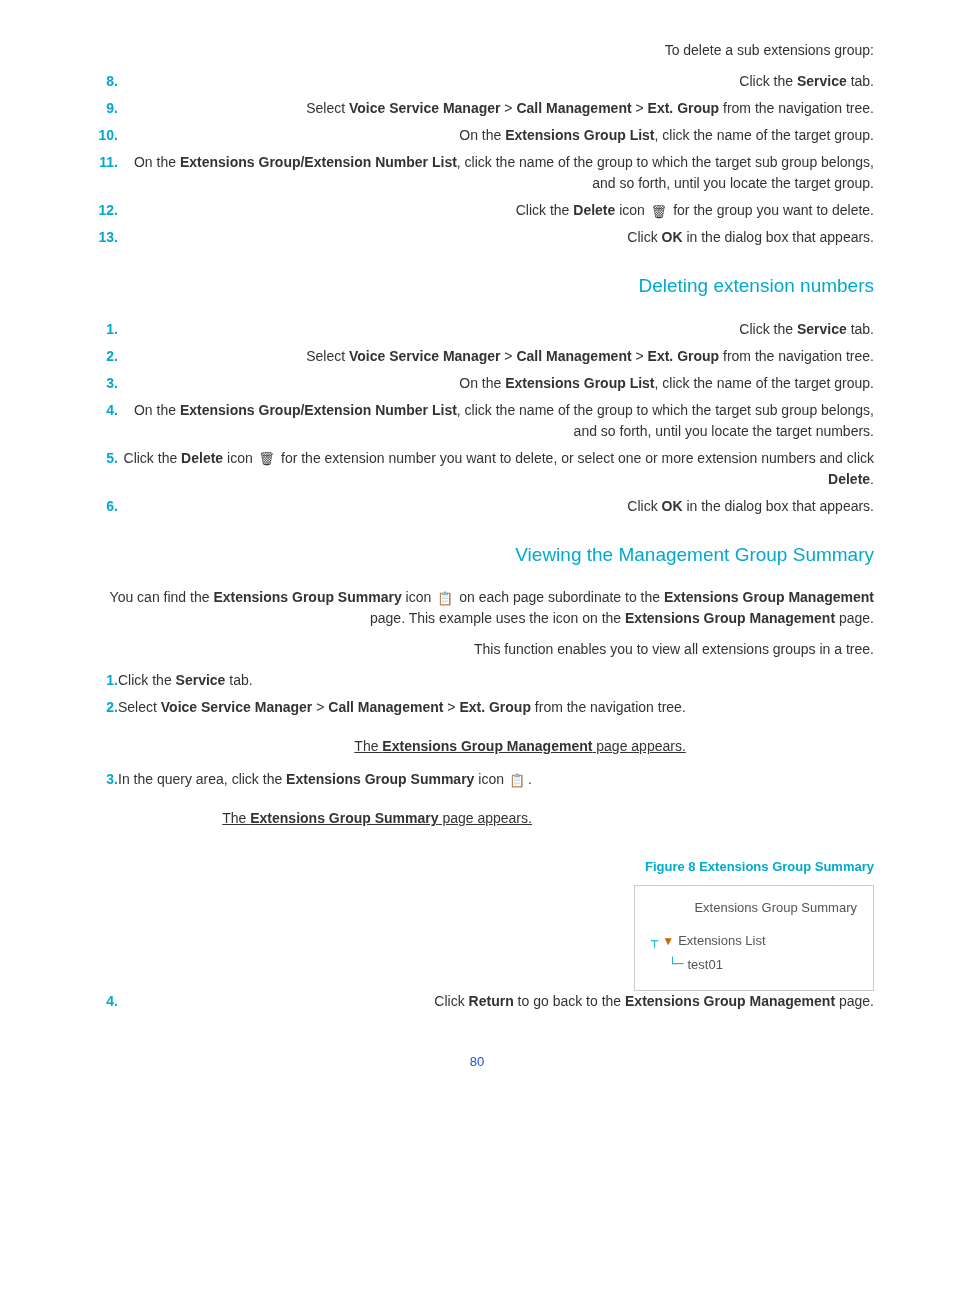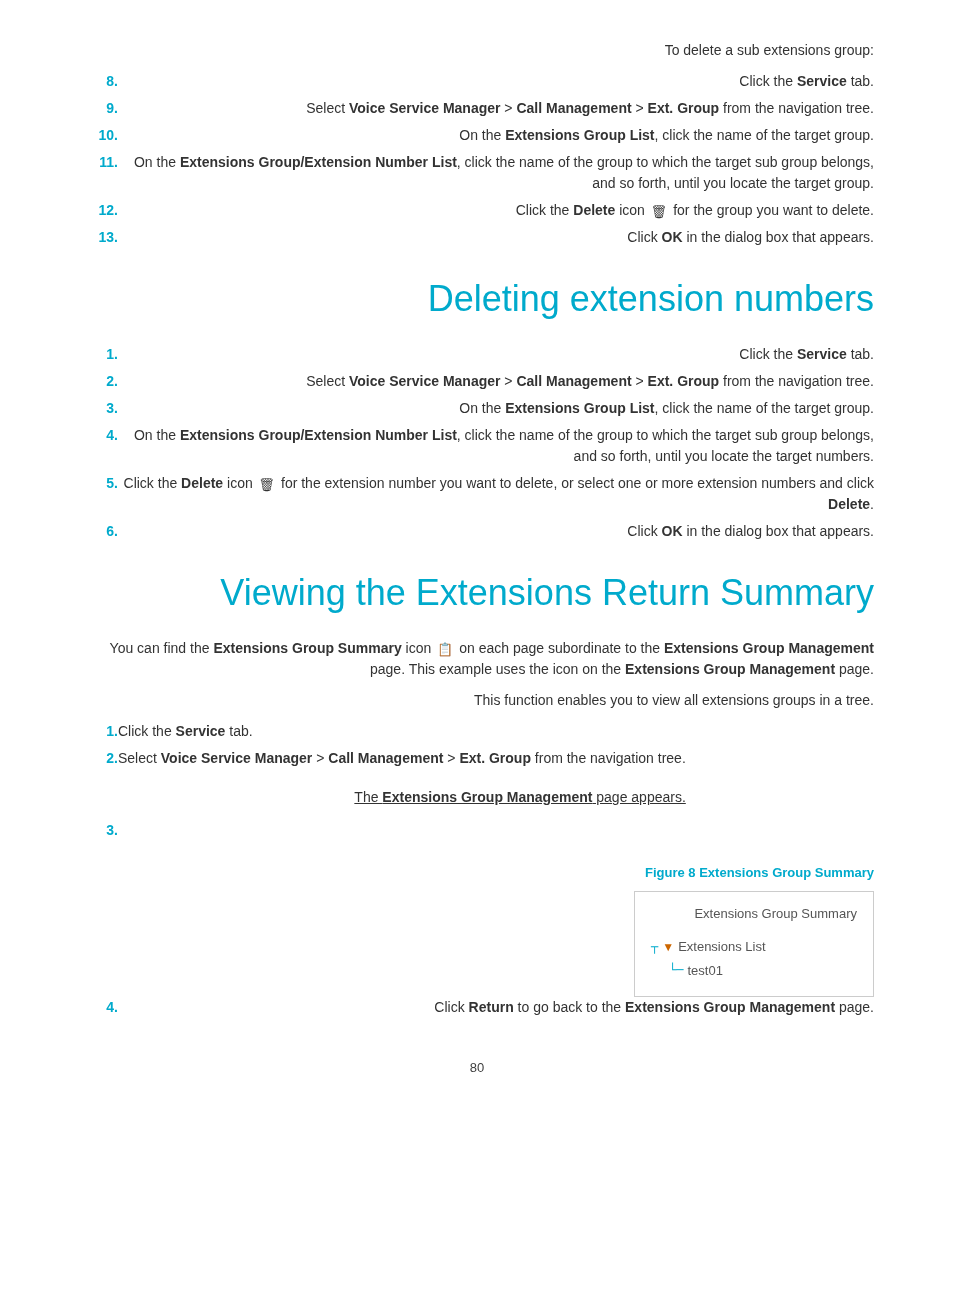--- a/index.html
+++ b/index.html
@@ -9,21 +9,21 @@
       color: #333;
       background: #fff;
       width: 954px;
       min-height: 1296px;
       padding: 40px 80px 60px 80px;
       line-height: 1.5;
     }
 
     .section-heading {
       color: #00aacc;
-      font-size: 36px;
+      font-size: 19px;
       font-weight: normal;
       margin-bottom: 18px;
       margin-top: 10px;
     }
 
     .intro-text {
       margin-bottom: 10px;
       margin-left: 0;
     }
 
@@ -106,21 +106,21 @@
       margin-left: 18px;
       display: flex;
       align-items: center;
       font-size: 13px;
       color: #555;
     }
 
     .page-number {
       text-align: center;
       margin-top: 40px;
-      color: #404040;
+      color: #1d4ed8;
       font-size: 13px;
     }
 
     .indent-block {
       margin-left: 38px;
       margin-top: 18px;
       margin-bottom: 6px;
       text-decoration: underline;
     }
   </style>
@@ -181,34 +181,35 @@
         <span class="content">Click the <b>Delete</b> icon  <span style="display: inline-flex; align-items: center; justify-content: center; vertical-align: middle; margin: 0px 2px; font-size: 13px;">🗑</span> for the extension number you want to delete, or select one or more extension numbers and click <b>Delete</b>.</span>
       </li>
       <li>
         <span class="num">6.</span>
         <span class="content">Click <b>OK</b> in the dialog box that appears.</span>
       </li>
     </ol>
 </div>
 
 <div class="section-block">
-  <h2 class="section-heading">Viewing the Extensions Return Summary</h2>
+  <h2 class="section-heading">Viewing the Management Group Summary</h2>
   <p class="intro-text" id="section2-intro2">You can find the <b>Extensions Group Summary</b> icon <span style="display: inline-flex; align-items: center; justify-content: center; vertical-align: middle; margin: 0px 2px; font-size: 13px;">📋</span> on each page subordinate to the <b>Extensions Group Management</b> page. This example uses the icon on the <b>Extensions Group Management</b> page.</p>
   <p class="intro-text">This function enables you to view all extensions groups in a tree.</p>
   <ol class="numbered-list" id="section2-list">
   <li>
         <span class="num">1.</span>
         <div><span class="content">Click the <b>Service</b> tab.</span></div>
       </li>
       <li>
         <span class="num">2.</span>
         <div><span class="content">Select <b>Voice Service Manager</b> &gt; <b>Call Management</b> &gt; <b>Ext. Group</b> from the navigation tree.</span><div class="indent-block">The <b>Extensions Group Management</b> page appears.</div></div>
       </li>
       <li>
         <span class="num">3.</span>
+        <div><span class="content">In the query area, click the <b>Extensions Group Summary</b> icon <span style="display: inline-flex; align-items: center; justify-content: center; vertical-align: middle; margin: 0px 2px; font-size: 13px;">📋</span>.</span><div class="indent-block">The <b>Extensions Group Summary</b> page appears.</div></div>
       </li>
     </ol>
 
   <p class="figure-label">Figure 8 Extensions Group Summary</p>
 
   <div class="figure-box">
     <div class="fig-title">Extensions Group Summary</div>
     <div class="tree-item">
       <span class="tree-connector">┬</span>
       <span class="tree-icon">▼</span>

